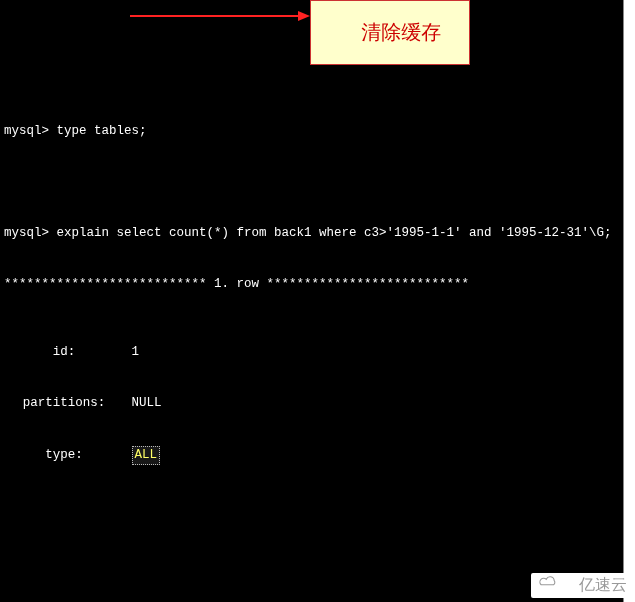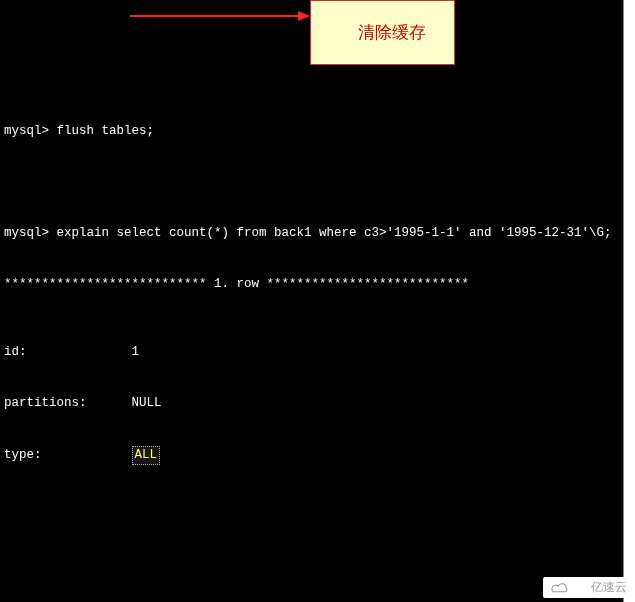--- a/index.html
+++ b/index.html
@@ -20,21 +20,21 @@
       padding: 4px 2px 4px 4px;
       line-height: 17px;
       white-space: pre;
       position: relative;
       border-right: 1px solid #888;
     }
     .line { display: block; }
     .label {
       display: inline-block;
       width: 120px;
-      text-align: left;
+      text-align: center;
       color: #fff;
     }
     .value { display: inline; color: #fff; }
     .hl-box {
       border: 1px dotted #bbb;
       background: rgba(80,80,80,0.3);
       color: #ffff66;
       padding: 0 2px;
       display: inline-block;
     }
@@ -46,56 +46,56 @@
       pointer-events: none;
     }
     .annotation-box {
       position: absolute;
       top: 0px;
       left: 310px;
       background: #ffffcc;
       border: 1px solid #cc3333;
       padding: 6px 28px;
       font-family: "Microsoft YaHei","SimSun",sans-serif;
-      font-size: 17px;
+      font-size: 20px;
       color: #cc0000;
       z-index: 6;
     }
     .watermark {
       position: absolute;
       right: 2px;
       bottom: 4px;
       background: #fff;
       padding: 2px 6px 2px 6px;
       font-family: "Microsoft YaHei",sans-serif;
-      font-size: 12px;
+      font-size: 16px;
       color: #999;
       z-index: 10;
       display: flex;
-      align-items: flex-end;
+      align-items: flex-start;
       gap: 20px;
       border-radius: 2px;
     }
     .watermark svg { width: 22px; height: 14px; }
   </style>
 </head>
 <body>
 
 <div class="terminal">
 
   <svg class="arrow" width="180" height="14">
     <line x1="0" y1="7" x2="168" y2="7" stroke="#ff2222" stroke-width="2"></line>
     <polygon points="168,2 180,7 168,12" fill="#ff2222"></polygon>
   </svg>
 
   <div class="annotation-box">
     <span>清除缓存</span>
   </div>
 
-  <span class="line"><span>mysql&gt;</span> <span>flush tables;</span></span>
+  <span class="line"><span>mysql&gt;</span> <span>type tables;</span></span>
   <span class="line">&nbsp;</span>
   <span class="line"><span>mysql&gt;</span> <span>explain select count(*) from back1 where c3&gt;'1995-1-1' and '1995-12-31'\G;</span></span>
   <span class="line">*************************** 1. row ***************************</span>
 
   <span class="line"><span class="label">id:</span> <span class="value">1</span></span>
   <span class="line"><span class="label">partitions:</span> <span class="value">NULL</span></span>
   <span class="line"><span class="label">type:</span> <span class="hl-box">ALL</span></span>
   
   
   

